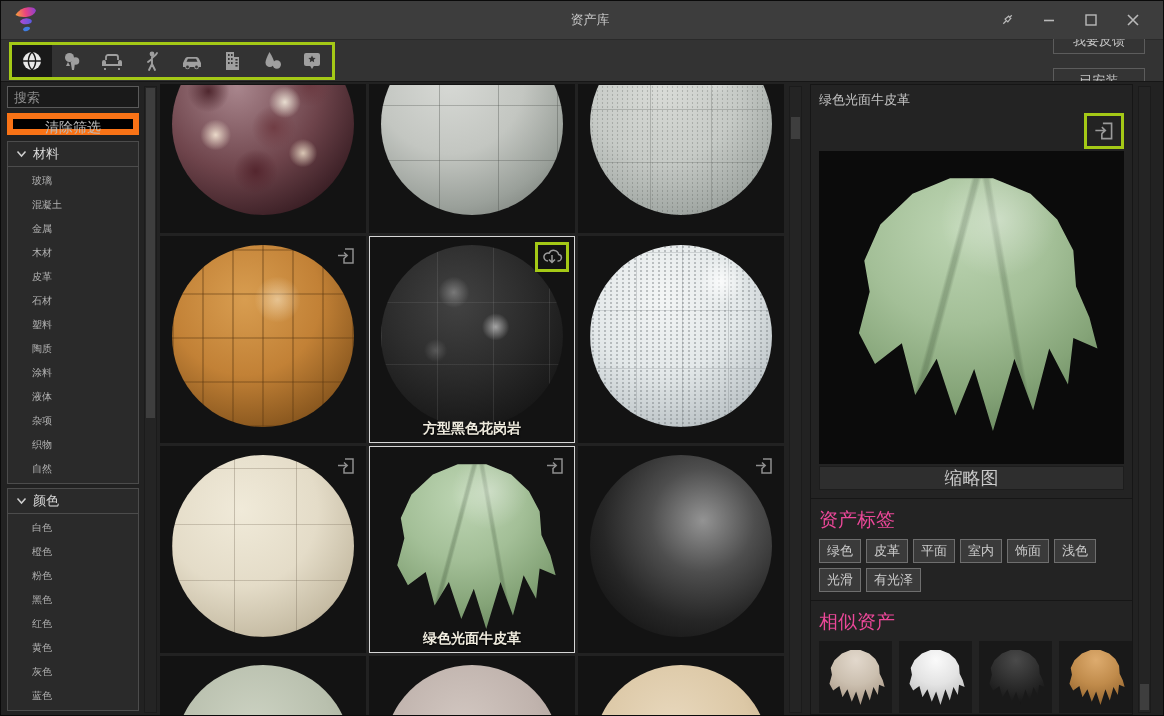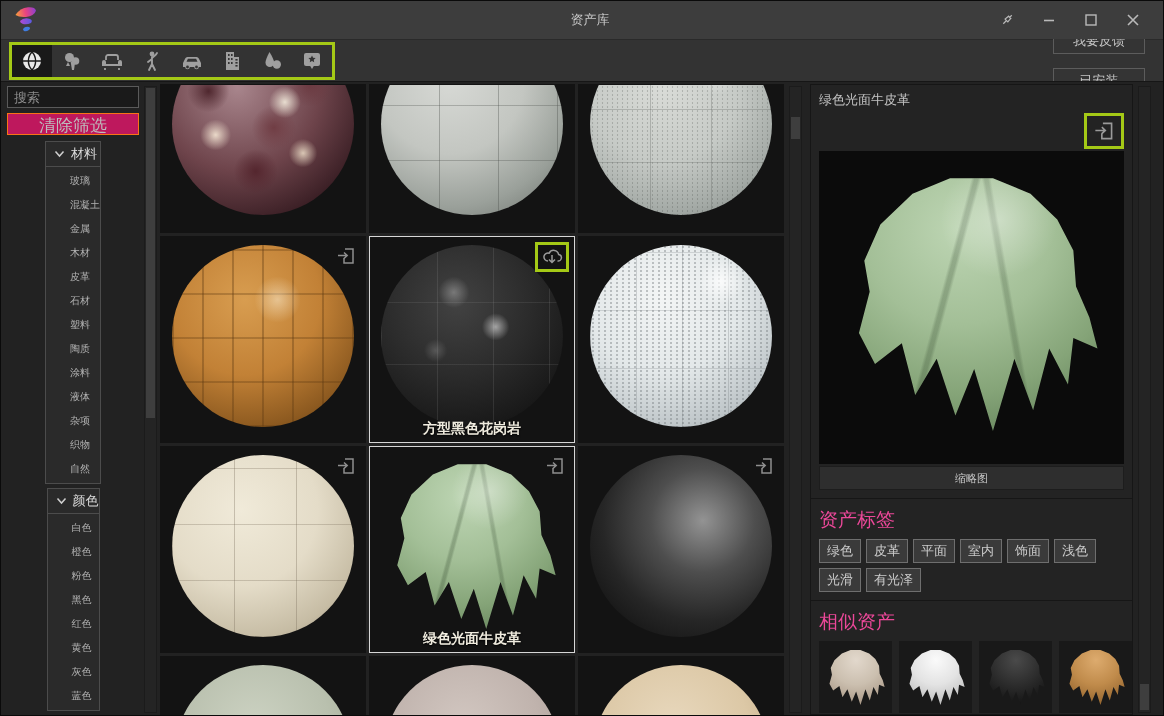--- a/index.html
+++ b/index.html
@@ -20,24 +20,24 @@
   .cat-group { margin-left:8px; display:flex; align-items:stretch; border:3px solid #a4c916; height:38px; background:#333333; }
   .cat-btn { width:40px; display:flex; align-items:center; justify-content:center; color:#9f9f9f; cursor:pointer; }
   .cat-btn.selected { background:#191919; color:#e8e8e8; }
   .toolbar-right { margin-left:auto; display:flex; gap:14px; padding-right:18px;flex-direction:column; }
   .tb-btn { min-width:92px; height:26px; background:#343434; border:1px solid #5c5c5c; color:#c6c6c6; font-size:13px; display:flex; align-items:center; justify-content:center; padding:0 14px; cursor:pointer; }
 
   
   .main { flex:1; display:flex; background:#222; border-top:1px solid #161616; overflow:hidden; }
 
   
-  .sidebar { width:132px; margin-left:6px; margin-top:4px; display:flex; flex-direction:column; overflow:hidden;align-items:center; }
+  .sidebar { width:132px; margin-left:6px; margin-top:4px; display:flex; flex-direction:column; overflow:hidden; }
   .search-input { width:100%; height:22px; background:#1a1a1a; border:1px solid #5a5a5a; color:#bbb; font-size:13px; padding:0 6px; margin-bottom:5px; font-family:inherit; }
   .search-input::placeholder { color:#8f8f8f; }
-  .clear-btn { width:100%; height:22px; background:#be185d; border:1px solid #f97316; color:#bdbdbd; font-size:17px; cursor:pointer; margin-bottom:6px; font-family:inherit; }
+  .clear-btn { width:100%; height:22px; background:#000000; border:6px solid #f97316; color:#bdbdbd; font-size:14px; cursor:pointer; margin-bottom:6px; font-family:inherit; }
   .side-group { border:1px solid #4c4c4c; background:#2a2a2a; margin-bottom:4px; }
   .side-header { height:25px; display:flex; align-items:center; gap:6px; padding-left:8px; color:#dadada; font-size:13px; border-bottom:1px solid #4c4c4c; cursor:pointer; }
   .side-header svg { stroke:#cfcfcf; }
   .side-items { padding:2px 0; }
   .side-item { height:24px; line-height:24px; padding-left:24px; color:#b2b2b2; font-size:10px; cursor:pointer; white-space:nowrap; }
 
   
   .scrollcol { width:13px; background:#242424; border:1px solid #1b1b1b; margin:4px 3px 2px 5px; position:relative; flex:0 0 auto; }
   .scrollcol .thumb { position:absolute; left:1px; right:1px; background:#3e3e3e; }
   .sb-thumb-side { top:1px; height:330px; }
@@ -117,21 +117,21 @@
     radial-gradient(circle at 45% 22%, #bdd5b3 0%, #a3bf97 38%, #85a478 66%, #617f58 92%); }
   .tile-cloth { position:absolute; width:178px; height:168px; left:50%; top:14px; transform:translateX(-50%); }
 
   
   .detail { width:323px; margin-left:5px; margin-top:2px; background:#232323; border:1px solid #161616; padding:6px 8px; overflow:hidden; flex:0 0 auto; }
   .detail-title { color:#c3c3c3; font-size:13px; margin-bottom:4px; }
   .detail-import { margin-left:auto; width:40px; height:36px; border:3px solid #a4c916; display:flex; align-items:center; justify-content:center; color:#9a9a9a; cursor:pointer; }
   .detail-head { display:flex; flex-direction:column; }
   .preview { margin-top:2px; height:313px; background:#0b0b0b; position:relative; overflow:hidden; }
   .preview-cloth { position:absolute; width:268px; height:258px; left:50%; top:22px; transform:translateX(-50%); }
-  .thumb-caption { height:24px; background:#2e2e2e; color:#c9c9c9; font-size:11px; display:flex; align-items:center; justify-content:center; margin-top:2px; border:1px solid #1d1d1d; }
+  .thumb-caption { height:24px; background:#2e2e2e; color:#c9c9c9; font-size:18px; display:flex; align-items:center; justify-content:center; margin-top:2px; border:1px solid #1d1d1d; }
   .section-div { border-top:1px solid #161616; margin:8px -8px 0; }
   .panel-heading { color:#ec4899; font-size:19px; margin:8px 0 6px; }
   .tags-row { display:flex; flex-wrap:wrap; gap:5px; }
   .tag-chip { background:#3a3a3a; border:1px solid #6e6e6e; color:#cccccc; font-size:13px; padding:2px 7px; cursor:pointer; white-space:nowrap; }
   .similar-grid { display:grid; grid-template-columns:repeat(4,73px); gap:7px; }
   .sim-tile { width:73px; height:72px; background:#191919; position:relative; overflow:hidden; cursor:pointer; }
   .sim-cloth { position:absolute; width:62px; height:56px; left:50%; top:8px; transform:translateX(-50%); }
   .c-beigecloth { background: radial-gradient(circle at 50% 20%, #e2d8cc 0%, #cbbfaf 45%, #a3917f 90%); }
   .c-whitecloth { background: radial-gradient(circle at 50% 20%, #fafafa 0%, #e3e3e3 45%, #b5b5b5 90%); }
   .c-blackcloth { background: radial-gradient(circle at 50% 20%, #4a4a4a 0%, #2d2d2d 45%, #101010 90%); }

